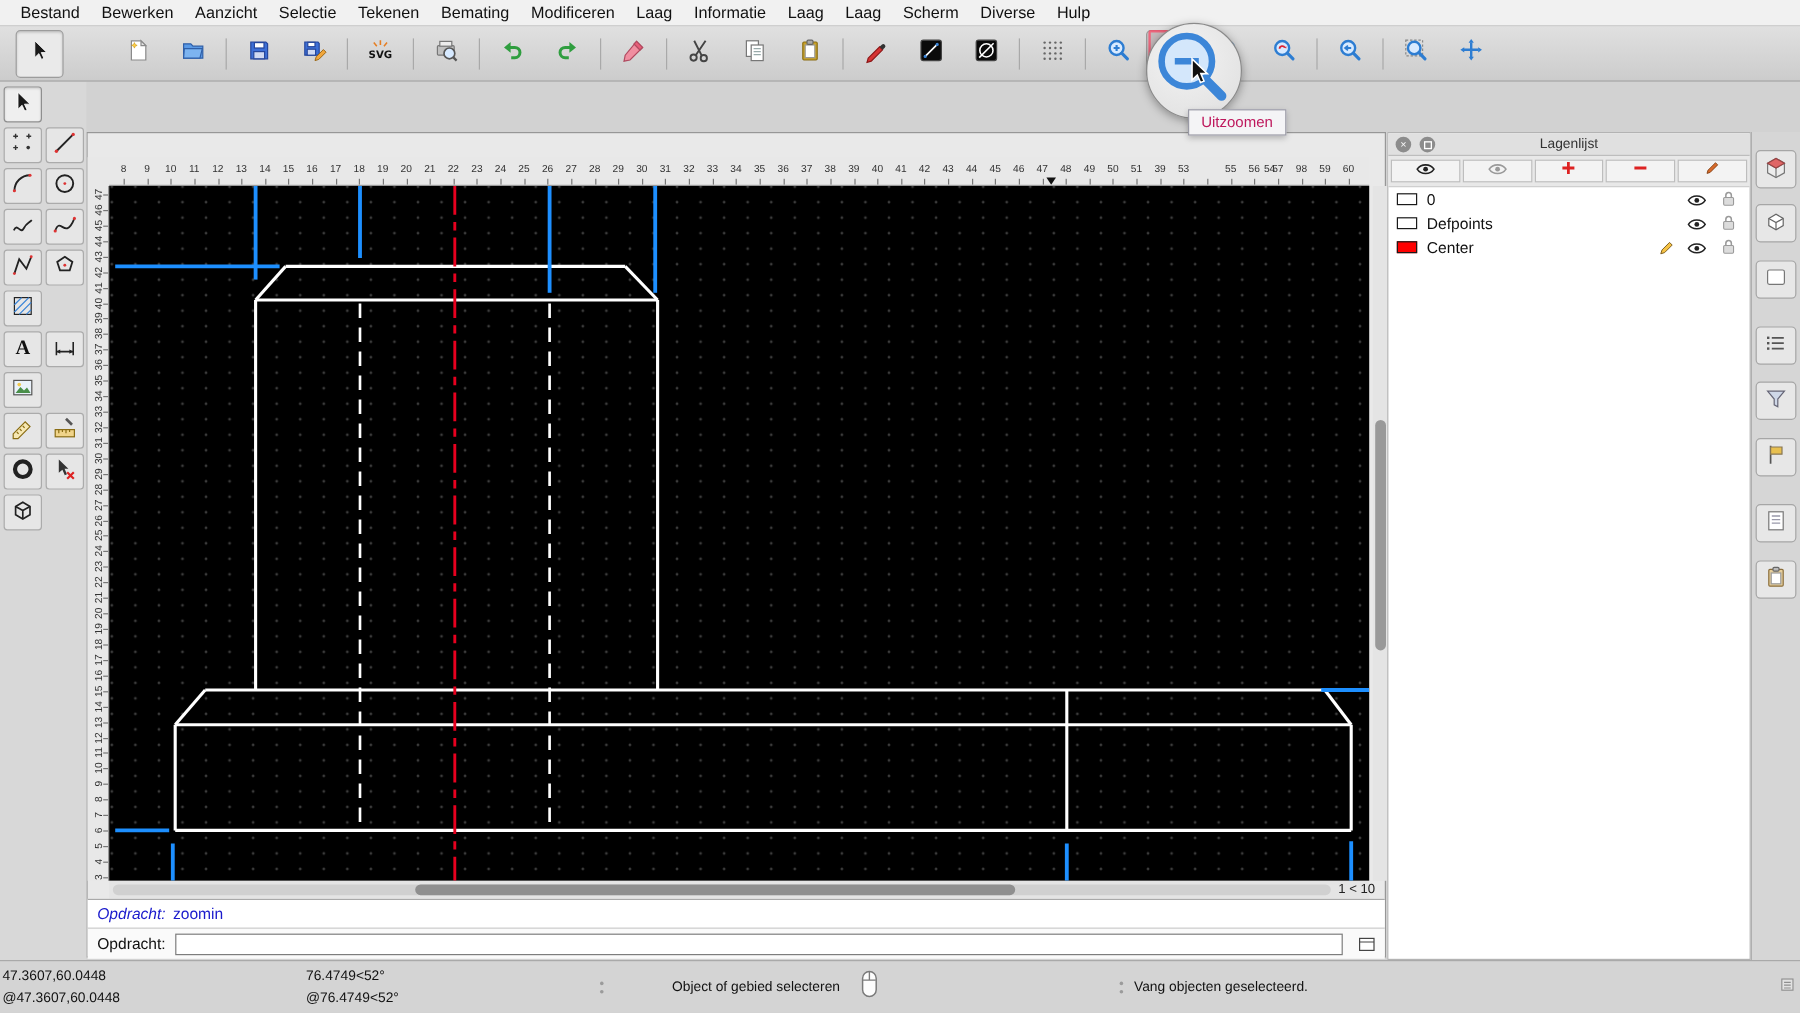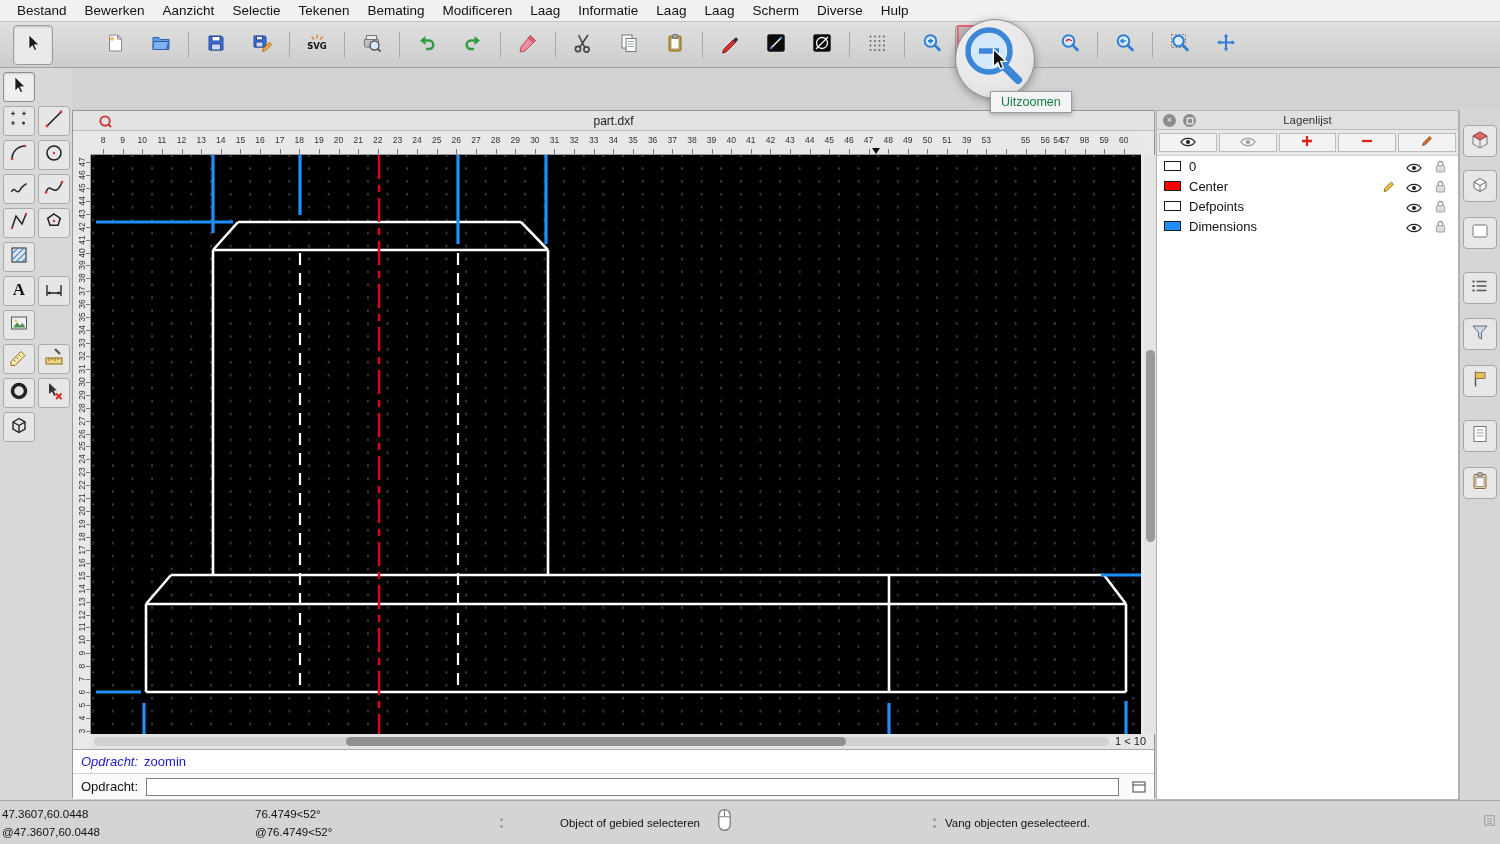--- a/index.html
+++ b/index.html
@@ -98,21 +98,21 @@
 .sbdot{position:absolute;width:3px;height:3px;border-radius:50%;background:#9b9b9b}
 
 
 #hover-square{position:absolute;left:957px;top:25px;width:42px;height:42px;border:2px solid rgba(255,70,100,.7);
 background:rgba(255,80,110,.07);border-radius:2px;z-index:20;pointer-events:none}
 #magnifier{position:absolute;left:955px;top:19px;width:80px;height:80px;border-radius:50%;
 border:1px solid #8a8a8a;background:radial-gradient(circle at 40% 35%,#f3f3f3,#dedede);
 box-shadow:0 2px 8px rgba(0,0,0,.35);z-index:21;pointer-events:none;overflow:hidden}
 #cursor-arrow{position:absolute;left:989px;top:47px;z-index:23;pointer-events:none}
 #tooltip{position:absolute;left:990px;top:91px;background:#f4f4f6;border:1px solid #9a9aa6;
-padding:3px 10px;font-size:12.5px;color:#15803d;box-shadow:0 2px 5px rgba(0,0,0,.25);z-index:22;white-space:nowrap}
+padding:3px 10px;font-size:12.5px;color:#be185d;box-shadow:0 2px 5px rgba(0,0,0,.25);z-index:22;white-space:nowrap}
 </style>
 </head>
 <body>
 
 <div id="menubar">
     <span class="menu-item">Bestand</span>
     <span class="menu-item">Bewerken</span>
     <span class="menu-item">Aanzicht</span>
     <span class="menu-item">Selectie</span>
     <span class="menu-item">Tekenen</span>
@@ -444,29 +444,20 @@
     <div class="ptool">
       <span><svg viewBox="0 0 22 22" width="22" height="22">
           <path d="M5 8l6-3.5L17 8v7l-6 3.5L5 15z" fill="none" stroke="#222" stroke-width="1.4"></path>
           <path d="M5 8l6 3.5 6-3.5M11 11.5v7" stroke="#222" stroke-width="1.4" fill="none"></path>
         </svg></span>
     </div>
     <div class="ptool empty"></div>
   </div>
 
 <div id="docwin">
-  <div id="titlebar">
-    <span id="title-icon">
-      <svg viewBox="0 0 16 16" width="15" height="15">
-          <circle cx="7.5" cy="7.5" r="5" fill="none" stroke="#d23333" stroke-width="2"></circle>
-          <line x1="11.2" y1="11.2" x2="14" y2="14" stroke="#d23333" stroke-width="2"></line>
-        </svg>
-    </span>
-    <span>part.dxf</span>
-  </div>
   <div id="rcorner"></div>
   <div id="hruler">
       <div class="htick" style="left: 12px;"></div>
       <div class="hlab" style="left: 12px;">8</div>
       <div class="htick" style="left: 31.63px;"></div>
       <div class="hlab" style="left: 31.63px;">9</div>
       <div class="htick" style="left: 51.26px;"></div>
       <div class="hlab" style="left: 51.26px;">10</div>
       <div class="htick" style="left: 70.89px;"></div>
       <div class="hlab" style="left: 70.89px;">11</div>
@@ -764,51 +755,38 @@
         <span class="leye"><svg viewBox="0 0 16 12" width="16" height="12">
             <path d="M1 6C4 1.2 12 1.2 15 6C12 10.8 4 10.8 1 6Z" fill="none" stroke="#222" stroke-width="1.3"></path>
             <circle cx="8" cy="6" r="2" fill="#222"></circle>
           </svg></span>
         <span class="llock"><svg viewBox="0 0 12 14" width="11" height="13">
             <rect x="1.5" y="6" width="9" height="7" rx="1" fill="#dcdcdc" stroke="#9a9a9a"></rect>
             <path d="M3.5 6V4a2.5 2.5 0 0 1 5 0v2" fill="none" stroke="#9a9a9a" stroke-width="1.4"></path>
           </svg></span>
       </div>
       <div class="lrow">
-        <span class="lswatch" style="background:#ff0000"></span>
-        <span class="lname">Center</span>
-        <span class="lcur"><svg viewBox="0 0 14 14" width="14" height="14">
-            <path d="M2 12.5l1-3.2 6.3-6.3 2.2 2.2-6.3 6.3z" fill="#f6c344" stroke="#7a5a1a" stroke-width=".8"></path>
-          </svg></span>
-        <span class="leye"><svg viewBox="0 0 16 12" width="16" height="12">
-            <path d="M1 6C4 1.2 12 1.2 15 6C12 10.8 4 10.8 1 6Z" fill="none" stroke="#222" stroke-width="1.3"></path>
-            <circle cx="8" cy="6" r="2" fill="#222"></circle>
-          </svg></span>
-        <span class="llock"><svg viewBox="0 0 12 14" width="11" height="13">
-            <rect x="1.5" y="6" width="9" height="7" rx="1" fill="#dcdcdc" stroke="#9a9a9a"></rect>
-            <path d="M3.5 6V4a2.5 2.5 0 0 1 5 0v2" fill="none" stroke="#9a9a9a" stroke-width="1.4"></path>
-          </svg></span>
-      </div>
-      <div class="lrow">
         <span class="lswatch" style="background:#ffffff"></span>
         <span class="lname">Defpoints</span>
         <span class="lcur"></span>
         <span class="leye"><svg viewBox="0 0 16 12" width="16" height="12">
             <path d="M1 6C4 1.2 12 1.2 15 6C12 10.8 4 10.8 1 6Z" fill="none" stroke="#222" stroke-width="1.3"></path>
             <circle cx="8" cy="6" r="2" fill="#222"></circle>
           </svg></span>
         <span class="llock"><svg viewBox="0 0 12 14" width="11" height="13">
             <rect x="1.5" y="6" width="9" height="7" rx="1" fill="#dcdcdc" stroke="#9a9a9a"></rect>
             <path d="M3.5 6V4a2.5 2.5 0 0 1 5 0v2" fill="none" stroke="#9a9a9a" stroke-width="1.4"></path>
           </svg></span>
       </div>
       <div class="lrow">
-        <span class="lswatch" style="background:#1d8fff"></span>
-        <span class="lname">Dimensions</span>
-        <span class="lcur"></span>
+        <span class="lswatch" style="background:#ff0000"></span>
+        <span class="lname">Center</span>
+        <span class="lcur"><svg viewBox="0 0 14 14" width="14" height="14">
+            <path d="M2 12.5l1-3.2 6.3-6.3 2.2 2.2-6.3 6.3z" fill="#f6c344" stroke="#7a5a1a" stroke-width=".8"></path>
+          </svg></span>
         <span class="leye"><svg viewBox="0 0 16 12" width="16" height="12">
             <path d="M1 6C4 1.2 12 1.2 15 6C12 10.8 4 10.8 1 6Z" fill="none" stroke="#222" stroke-width="1.3"></path>
             <circle cx="8" cy="6" r="2" fill="#222"></circle>
           </svg></span>
         <span class="llock"><svg viewBox="0 0 12 14" width="11" height="13">
             <rect x="1.5" y="6" width="9" height="7" rx="1" fill="#dcdcdc" stroke="#9a9a9a"></rect>
             <path d="M3.5 6V4a2.5 2.5 0 0 1 5 0v2" fill="none" stroke="#9a9a9a" stroke-width="1.4"></path>
           </svg></span>
       </div>
     </div>

